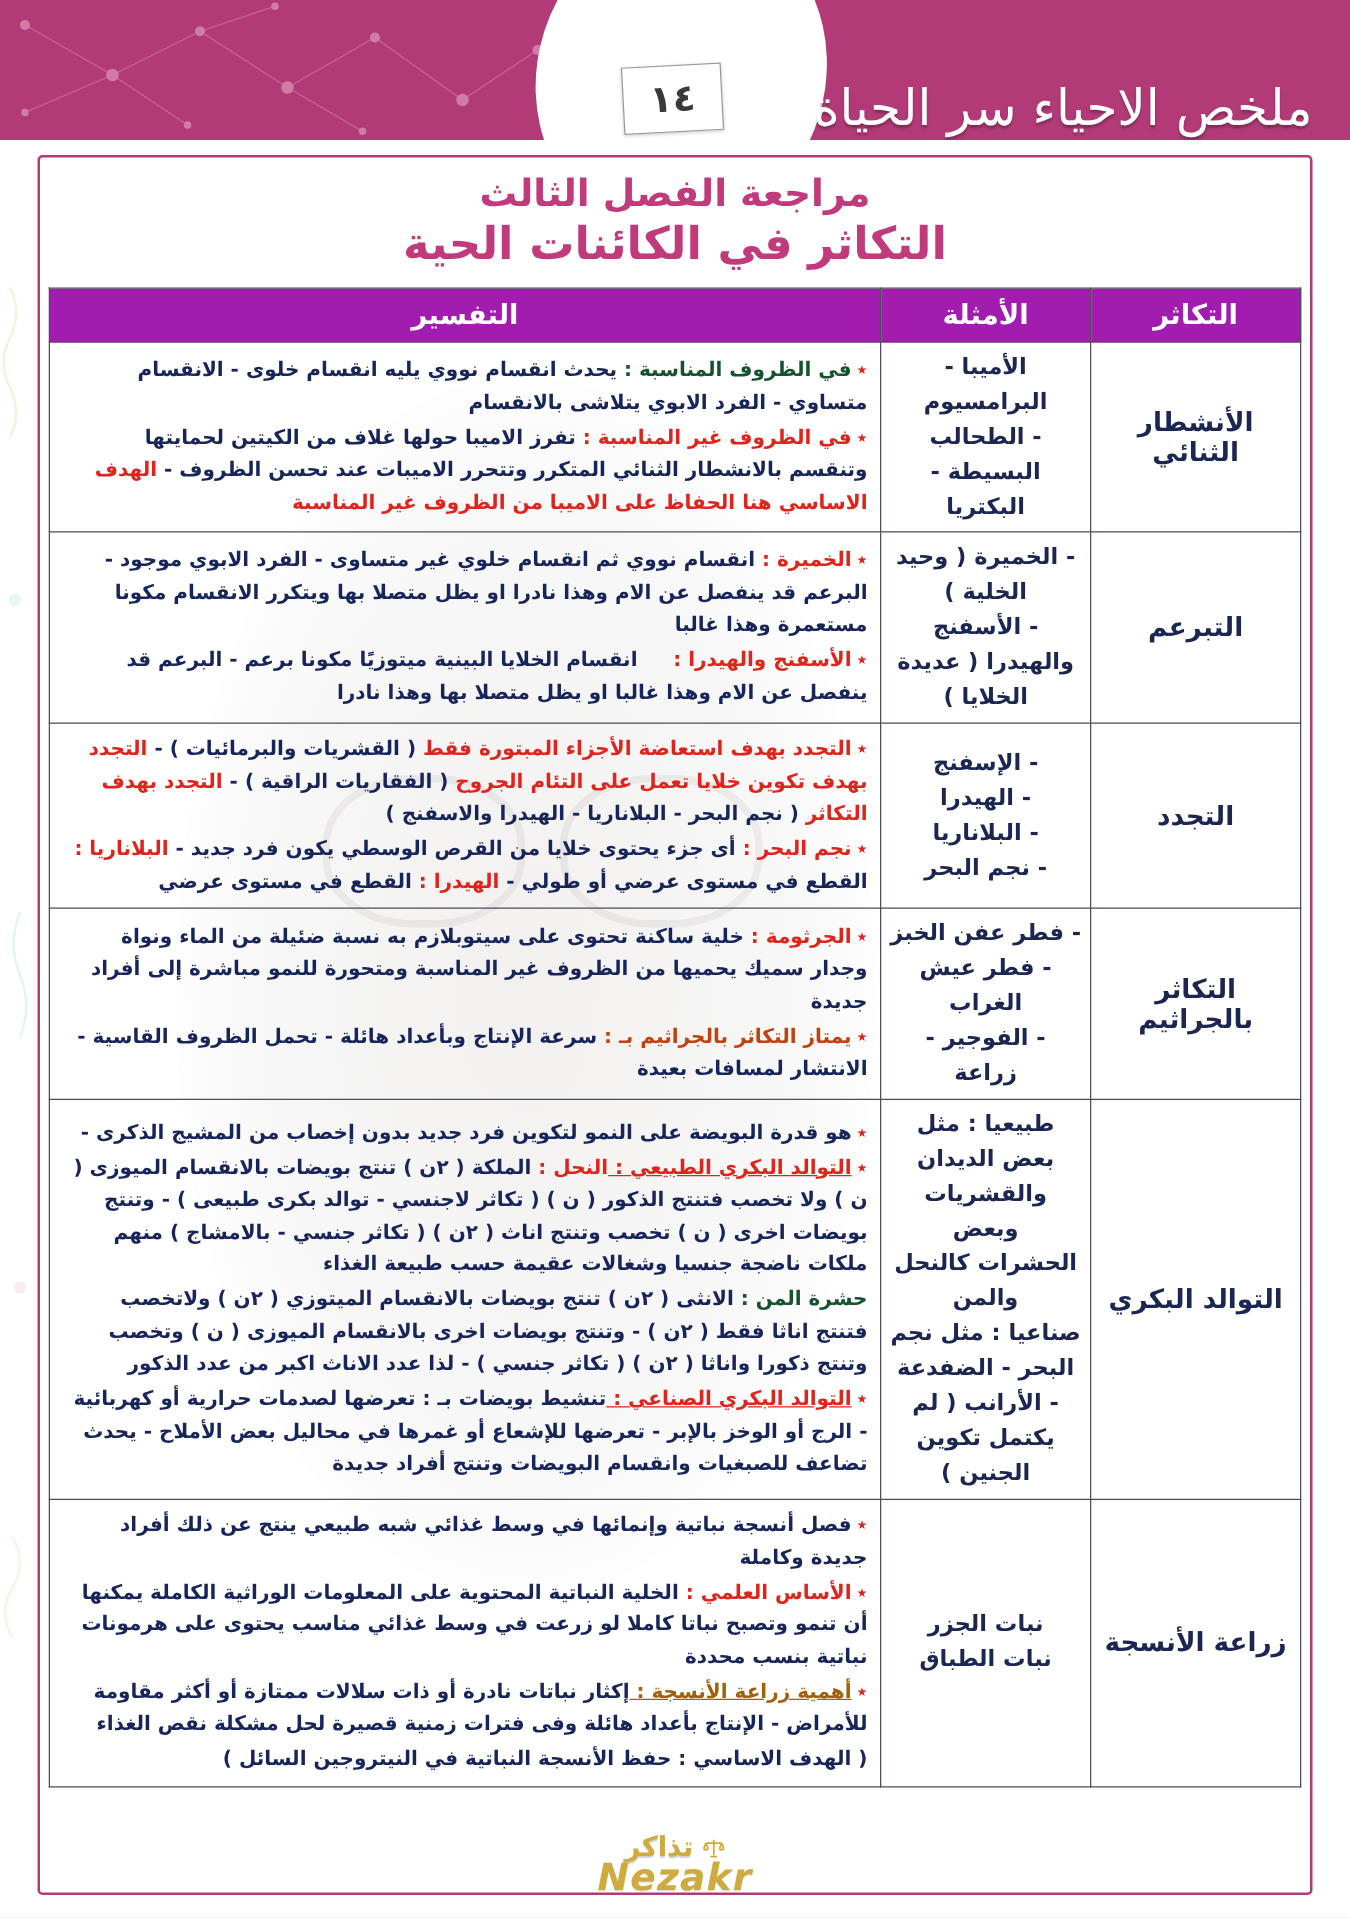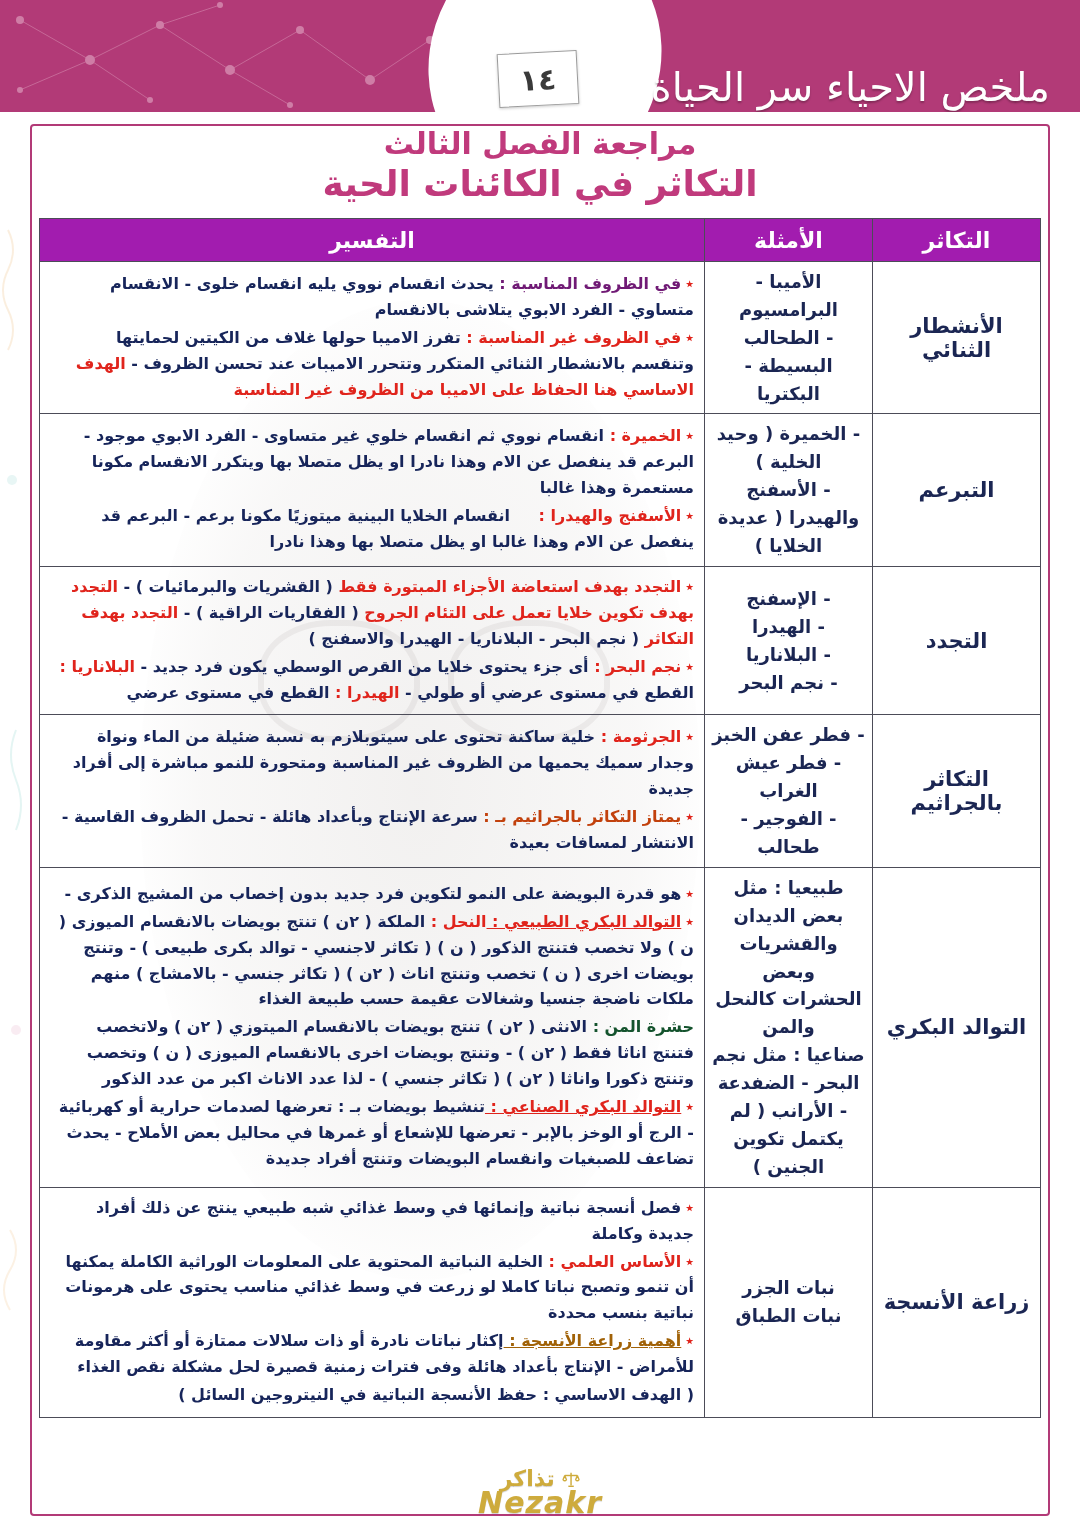--- a/index.html
+++ b/index.html
@@ -16,21 +16,21 @@
   .edge-decor{position:absolute;left:2px;top:130px;width:26px;height:1300px;opacity:.5;}
 
   
   .ghost{position:absolute;pointer-events:none;}
   .ghost-head{top:300px;right:380px;width:560px;height:980px;background:radial-gradient(ellipse at center,rgba(125,112,104,.10) 0%,rgba(125,112,104,.05) 55%,rgba(125,112,104,0) 75%);border-radius:50%;}
   .ghost-glass{top:620px;width:150px;height:110px;border:6px solid rgba(80,70,65,.07);border-radius:45%;}
   .g1{right:470px;} .g2{right:660px;}
 
   
   .content-box{position:absolute;top:124px;left:30px;right:30px;bottom:18px;border:2px solid #b23a77;border-radius:4px;background:transparent;}
-  .titles{position:relative;text-align:center;}
+  .titles{position:relative;text-align:center;padding-top:12px;}
   .review-title{font-size:30px;font-weight:bold;color:#c03a7c;}
   .main-title{font-size:36px;font-weight:bold;color:#c03a7c;margin-top:2px;}
   .section-label{position:absolute;top:52px;right:18px;background:#b23a77;color:#ffffff;font-size:23px;font-weight:bold;padding:7px 20px;border-radius:9px;border:2px solid #8e2a5d;box-shadow:0 1px 2px rgba(0,0,0,.25);}
 
   
   table.main{width:calc(100% - 14px);margin:14px 7px 0 7px;border-collapse:collapse;table-layout:fixed;}
   table.main th, table.main td{border:1.6px solid #4c4c58;vertical-align:middle;}
   table.main th{background:#a21caf;color:#ffffff;font-size:22px;font-weight:bold;height:40px;text-align:center;}
   td.type-cell{font-size:21px;font-weight:bold;color:#1b2653;text-align:center;padding:4px;}
   td.examples-cell{font-size:18px;font-weight:bold;color:#1b2653;text-align:center;padding:6px 6px;line-height:1.55;}
@@ -120,21 +120,21 @@
           <tr>
             <td class="type-cell">الأنشطار الثنائي</td>
             <td class="examples-cell">
               <div>الأميبا -</div>
               <div>البرامسيوم</div>
               <div>- الطحالب</div>
               <div>البسيطة -</div>
               <div>البكتريا</div>
             </td>
             <td class="expl-cell">
-              <div class="bullet"><span class="marker">٭</span><span class="seg-red" style="color: #701a75;">في الظروف المناسبة : </span><span class="seg-navy" style="color: rgb(23, 37, 90);">يحدث انقسام نووي يليه انقسام خلوى - الانقسام متساوي - الفرد الابوي يتلاشى بالانقسام</span></div>
+              <div class="bullet"><span class="marker">٭</span><span class="seg-red" style="color: #14532d;">في الظروف المناسبة : </span><span class="seg-navy" style="color: rgb(23, 37, 90);">يحدث انقسام نووي يليه انقسام خلوى - الانقسام متساوي - الفرد الابوي يتلاشى بالانقسام</span></div>
               <div class="bullet"><span class="marker">٭</span><span class="seg-red" style="color: rgb(224, 36, 28);">في الظروف غير المناسبة : </span><span class="seg-navy" style="color: rgb(23, 37, 90);">تفرز الاميبا حولها غلاف من الكيتين لحمايتها وتنقسم بالانشطار الثنائي المتكرر وتتحرر الاميبات عند تحسن الظروف - </span><span class="seg-red" style="color: rgb(224, 36, 28);">الهدف الاساسي هنا الحفاظ على الاميبا من الظروف غير المناسبة</span></div>
             </td>
           </tr>
           <tr>
             <td class="type-cell">التبرعم</td>
             <td class="examples-cell">
               <div>- الخميرة ( وحيد</div>
               <div>الخلية )</div>
               <div>- الأسفنج</div>
               <div>والهيدرا ( عديدة</div>
@@ -158,21 +158,21 @@
               <div class="bullet"><span class="marker">٭</span><span class="seg-red" style="color: rgb(224, 36, 28);">نجم البحر : </span><span class="seg-navy" style="color: rgb(23, 37, 90);">أى جزء يحتوى خلايا من القرص الوسطي يكون فرد جديد - </span><span class="seg-red" style="color: rgb(224, 36, 28);">البلاناريا : </span><span class="seg-navy" style="color: rgb(23, 37, 90);">القطع في مستوى عرضي أو طولي - </span><span class="seg-red" style="color: rgb(224, 36, 28);">الهيدرا : </span><span class="seg-navy" style="color: rgb(23, 37, 90);">القطع في مستوى عرضي</span></div>
             </td>
           </tr>
           <tr>
             <td class="type-cell">التكاثر بالجراثيم</td>
             <td class="examples-cell">
               <div>- فطر عفن الخبز</div>
               <div>- فطر عيش</div>
               <div>الغراب</div>
               <div>- الفوجير -</div>
-              <div>طحالب</div>
+              <div>زراعة</div>
             </td>
             <td class="expl-cell">
               <div class="bullet"><span class="marker">٭</span><span class="seg-red" style="color: rgb(224, 36, 28);">الجرثومة : </span><span class="seg-navy" style="color: rgb(23, 37, 90);">خلية ساكنة تحتوى على سيتوبلازم به نسبة ضئيلة من الماء ونواة وجدار سميك يحميها من الظروف غير المناسبة ومتحورة للنمو مباشرة إلى أفراد جديدة</span></div>
               <div class="bullet"><span class="marker">٭</span><span class="seg-red" style="color: #c2410c;">يمتاز التكاثر بالجراثيم بـ : </span><span class="seg-navy" style="color: rgb(23, 37, 90);">سرعة الإنتاج وبأعداد هائلة - تحمل الظروف القاسية - الانتشار لمسافات بعيدة</span></div>
             </td>
           </tr>
           <tr>
             <td class="type-cell">التوالد البكري</td>
             <td class="examples-cell">
               <div>طبيعيا : مثل</div>

